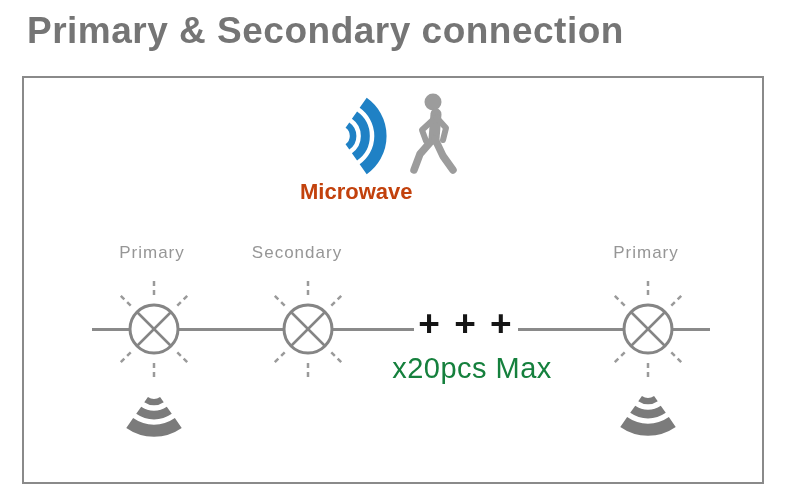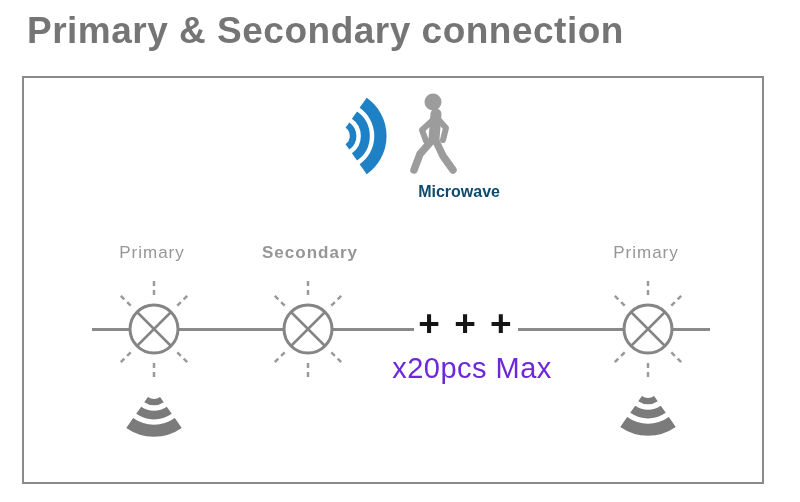--- a/index.html
+++ b/index.html
@@ -27,39 +27,39 @@
   .diagram-box {
     left: 22px; top: 76px;
     width: 742px; height: 408px;
     border: 2px solid #8a8a8a;
     background: #ffffff;
   }
 
   .sensor-legend-text {
     left: 300px; top: 182px;
     width: 200px;
-    text-align: right;
-    font-size: 16px;
+    text-align: left;
+    font-size: 22px;
     font-weight: 700;
     line-height: 20.5px;
-    color: #0c4a6e;
+    color: #c2410c;
   }
 
   .node-label {
     top: 243px;
     width: 170px;
     text-align: center;
     font-size: 17px;
     font-weight: 400;
     letter-spacing: 1px;
     color: #969696;
     white-space: nowrap;
   }
   .node-label.pos-0 { left: 67px; }
-  .node-label.pos-1 { left: 225px; font-weight: bold; }
+  .node-label.pos-1 { left: 212px; }
   .node-label.pos-2 { left: 561px; }
 
   .wire {
     top: 328px;
     height: 2.5px;
     background: #8a8a8a;
   }
   .wire.seg-a { left: 92px;  width: 322px; }
   .wire.seg-b { left: 518px; width: 192px; }
 
@@ -79,21 +79,21 @@
     white-space: nowrap;
   }
 
   .max-label {
     left: 352px; top: 352px;
     width: 240px;
     text-align: center;
     font-size: 29px;
     font-weight: 400;
     letter-spacing: 0.5px;
-    color: #6d28d9;
+    color: #15803d;
     white-space: nowrap;
   }
 
   .beam-svg { width: 92px; height: 58px; top: 386px; }
   .beam-svg.pos-left  { left: 108px; }
   .beam-svg.pos-right { left: 602px; top: 385px; }
 
   .microwave-svg { left: 338px; top: 92px; width: 66px; height: 88px; }
   .person-svg   { left: 406px; top: 92px; width: 64px; height: 90px; }
 </style>

